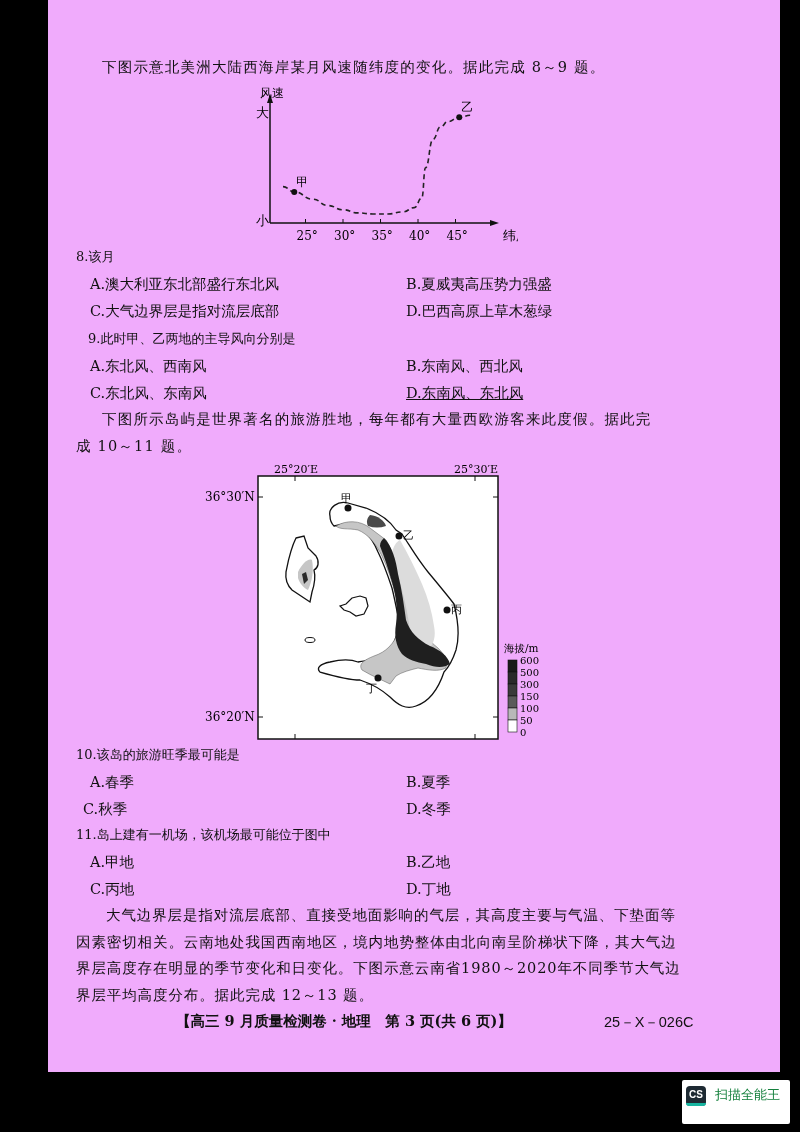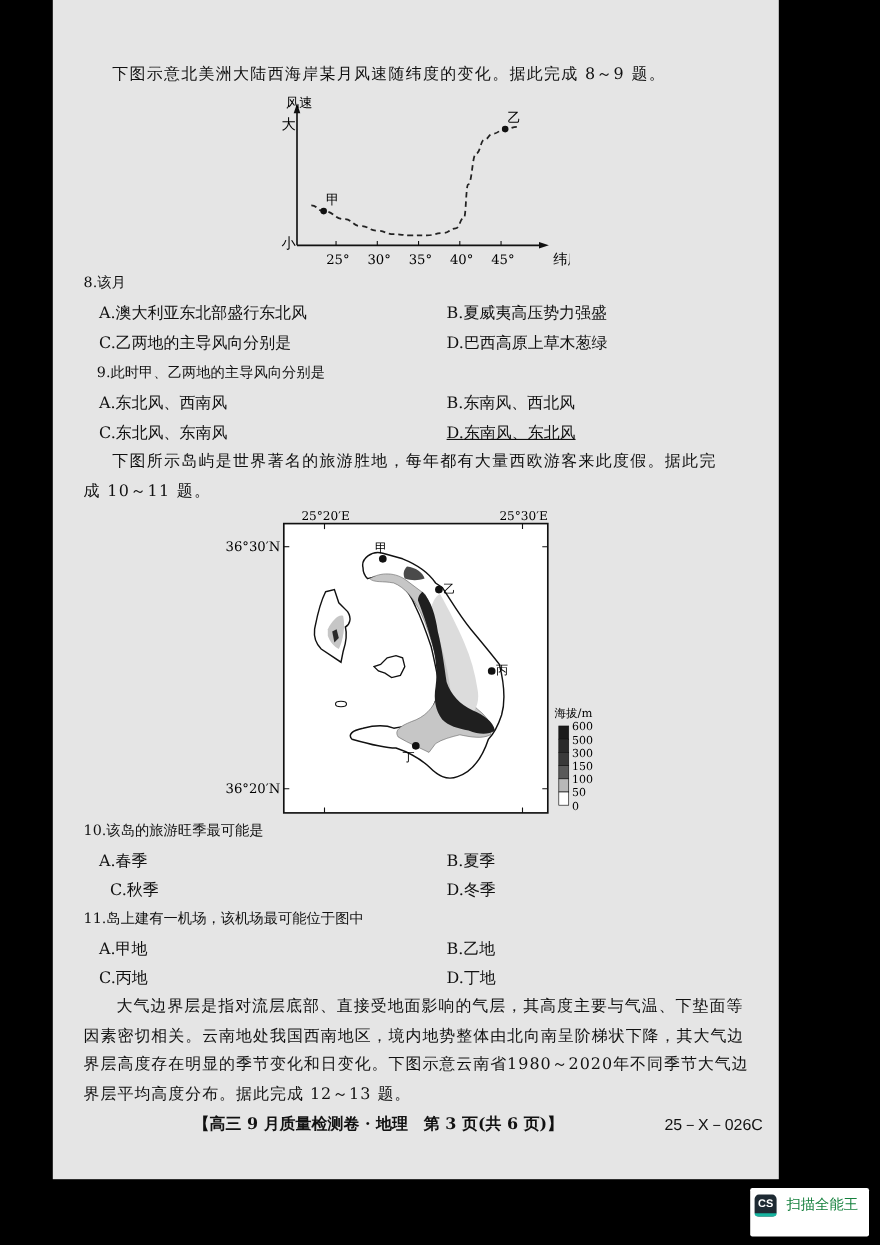--- a/index.html
+++ b/index.html
@@ -1,18 +1,18 @@
 <!DOCTYPE html>
 <html><head>
 <meta charset="utf-8">
 <style>
   html, body { margin:0; padding:0; }
   body { width:800px; height:1132px; background:#000; position:relative; overflow:hidden;
          font-family:"DejaVu Serif","Liberation Serif",serif; color:#111; }
-  .page { position:absolute; left:48px; top:0; width:660px; height:1072px; background:#e5e5e5; }
+  .page { position:absolute; left:48px; top:0; width:732px; height:1072px; background:#f0abfc; }
   .abs { position:absolute; white-space:nowrap; }
   .intro { font-size:14.5px; letter-spacing:1.2px; }
   .q { font-size:13px; }
   .opt { font-size:14.5px; }
   .para { font-size:14.5px; letter-spacing:0.9px; line-height:26.5px; width:606px; white-space:normal; text-indent:30px; }
   .footer { font-size:14.5px; font-weight:bold; }
   .code { font-size:14.5px; font-family:"Liberation Sans",sans-serif; }
   .badge { position:absolute; left:682px; top:1080px; width:108px; height:44px; background:#fff; border-radius:2px; }
   .badge .logo { position:absolute; left:4px; top:6px; width:20px; height:20px; background:#1e2a33; border-radius:4px;
                  color:#fff; font-family:"Liberation Sans",sans-serif; font-weight:bold; font-size:10px; line-height:18px; text-align:center; }
@@ -58,21 +58,21 @@
     <text id="ybig" x="208" y="117" font-size="13">大</text>
     <text id="ysmall" x="208" y="225" font-size="13">小</text>
     <text id="xlab" x="455" y="240" font-size="13">纬度</text>
   </svg>
 
   <div class="abs q" style="left:28px; top:248px;">
     <span>8.</span><span>该月</span>
   </div>
   <div class="abs opt" style="left:42px; top:275px;"><span>A.</span><span>澳大利亚东北部盛行东北风</span></div>
   <div class="abs opt" style="left:358px; top:275px;"><span>B.</span><span>夏威夷高压势力强盛</span></div>
-  <div class="abs opt" style="left:42px; top:302px;"><span>C.</span><span>乙两地的主导风向分别是</span></div>
+  <div class="abs opt" style="left:42px; top:302px;"><span>C.</span><span>大气边界层是指对流层底部</span></div>
   <div class="abs opt" style="left:358px; top:302px;"><span>D.</span><span>巴西高原上草木葱绿</span></div>
 
   <div class="abs q" style="left:28px; top:330px;margin-left:12px;">
     <span>9.</span><span>此时甲、乙两地的主导风向分别是</span>
   </div>
   <div class="abs opt" style="left:42px; top:357px;"><span>A.</span><span>东北风、西南风</span></div>
   <div class="abs opt" style="left:358px; top:357px;"><span>B.</span><span>东南风、西北风</span></div>
   <div class="abs opt" style="left:42px; top:384px;"><span>C.</span><span>东北风、东南风</span></div>
   <div class="abs opt" style="left:358px; top:384px;text-decoration:underline;"><span>D.</span><span>东南风、东北风</span></div>
 
@@ -139,21 +139,21 @@
         <text x="522" y="724" font-size="10">50</text>
         <text x="522" y="736" font-size="10">0</text>
       </g>
   </svg>
 
   <div class="abs q" style="left:28px; top:746px;">
     <span>10.</span><span>该岛的旅游旺季最可能是</span>
   </div>
   <div class="abs opt" style="left:42px; top:773px;"><span>A.</span><span>春季</span></div>
   <div class="abs opt" style="left:358px; top:773px;"><span>B.</span><span>夏季</span></div>
-  <div class="abs opt" style="left:52px; top:800px;"><span>C.</span><span>秋季</span></div>
+  <div class="abs opt" style="left:35px; top:800px;"><span>C.</span><span>秋季</span></div>
   <div class="abs opt" style="left:358px; top:800px;"><span>D.</span><span>冬季</span></div>
 
   <div class="abs q" style="left:28px; top:826px;">
     <span>11.</span><span>岛上建有一机场，该机场最可能位于图中</span>
   </div>
   <div class="abs opt" style="left:42px; top:853px;"><span>A.</span><span>甲地</span></div>
   <div class="abs opt" style="left:358px; top:853px;"><span>B.</span><span>乙地</span></div>
   <div class="abs opt" style="left:42px; top:880px;"><span>C.</span><span>丙地</span></div>
   <div class="abs opt" style="left:358px; top:880px;"><span>D.</span><span>丁地</span></div>
 

